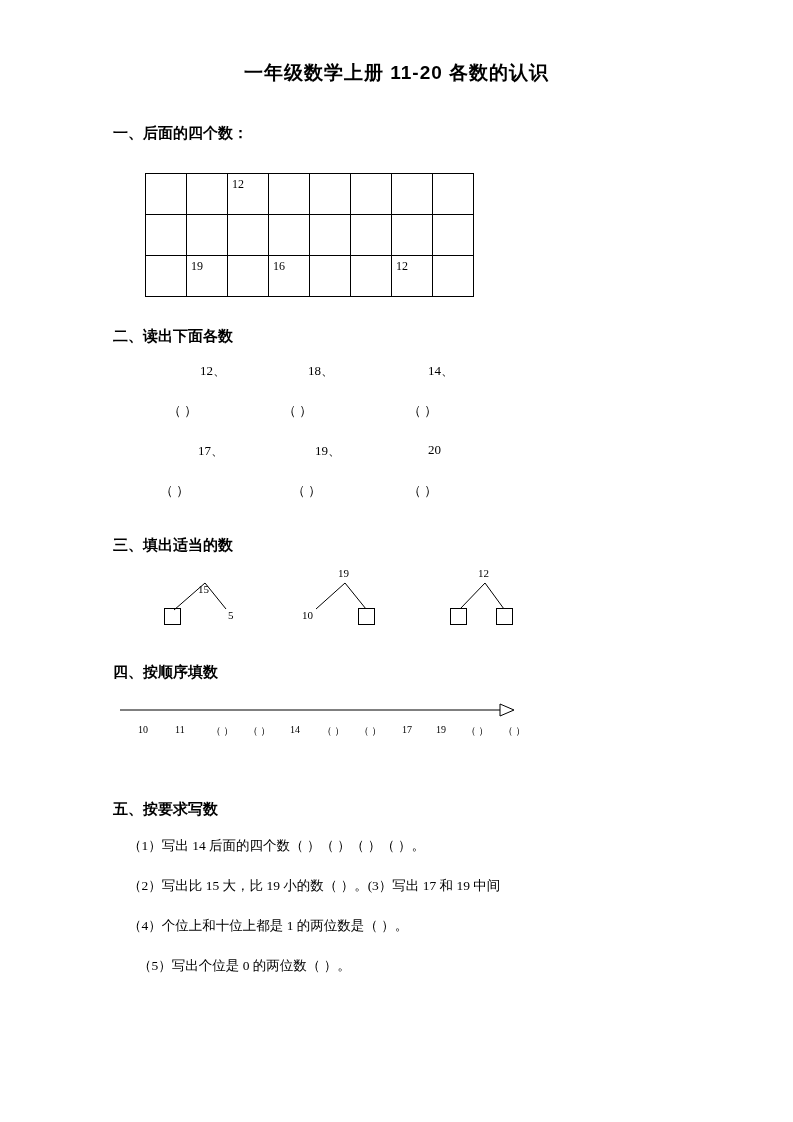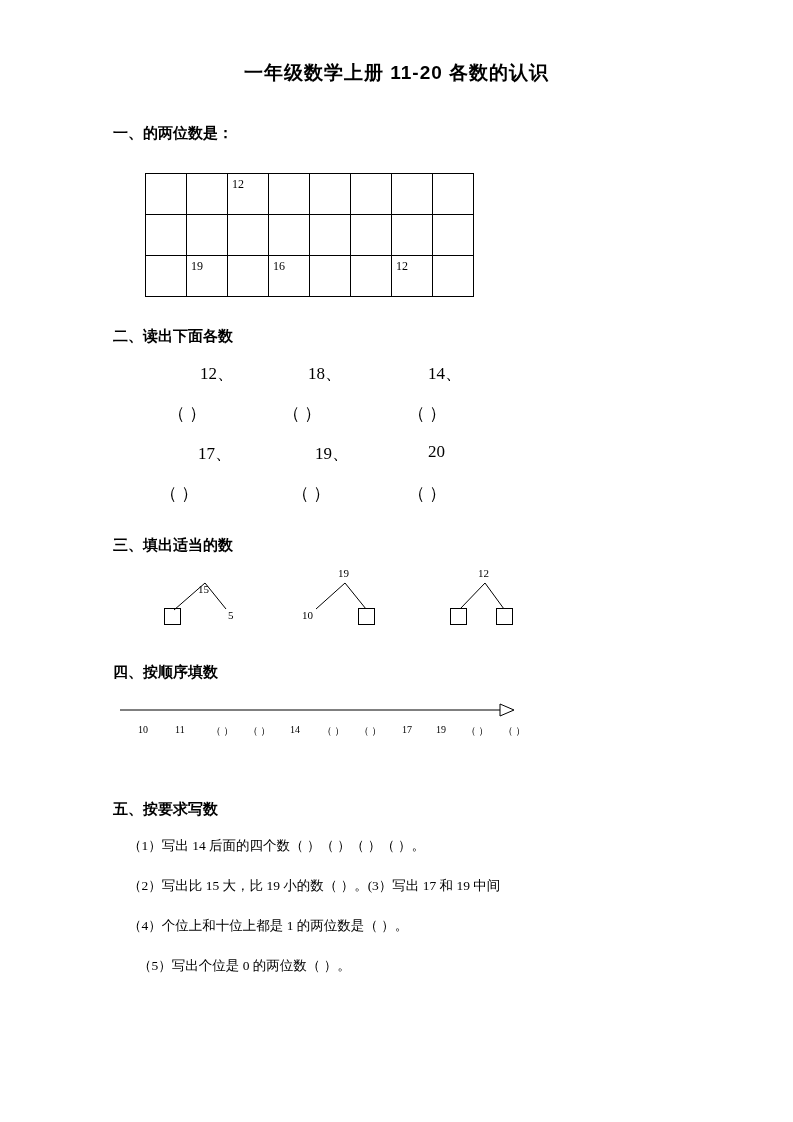--- a/index.html
+++ b/index.html
@@ -59,21 +59,21 @@
   }
 
   
   .s2-head { padding-top: 30px; }
   .read-rows {
     padding-top: 16px;
   }
   .read-line {
     position: relative;
     height: 40px;
-    font-size: 17px;
+    font-size: 13px;
   }
   .read-line span {
     position: absolute;
     white-space: nowrap;
   }
 
   
   .s3-head { padding-top: 14px; }
   .trees {
     position: relative;
@@ -132,21 +132,21 @@
   .q.indent2 { padding-left: 78px; }
   .q.noindent { padding-left: 53px; }
 </style>
 </head>
 <body>
 
 <div class="page">
 
   <h1 class="title">一年级数学上册 11-20 各数的认识</h1>
 
-  <div class="section-head s1-head">一、的两位数是：</div>
+  <div class="section-head s1-head">一、后面的四个数：</div>
 
   <div class="grid-wrap">
     <table class="numgrid">
       <tbody>
           <tr>
         <td></td>
         <td></td>
         <td>12</td>
         <td></td>
         <td></td>

